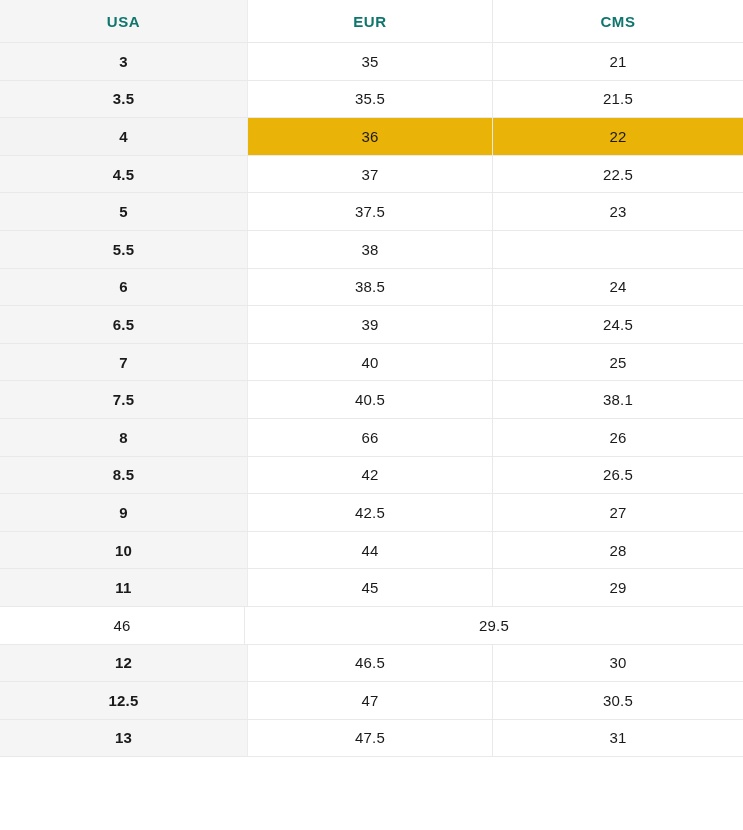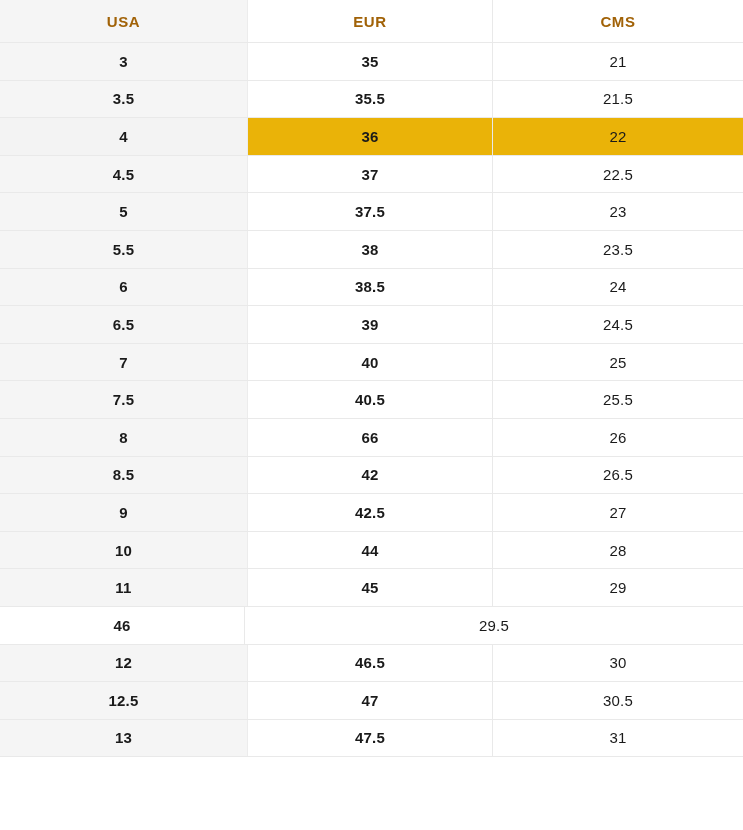--- a/index.html
+++ b/index.html
@@ -60,32 +60,31 @@
 
   .cell.col-usa {
     flex: 0 0 248px;
     background: #f5f5f5;
     font-weight: bold;
     border-right: 1px solid #ececec;
   }
 
   .cell.col-eur {
     flex: 0 0 245px;
-    font-weight: bold;
   }
 
   .cell.col-cms {
     flex: 1 1 auto;
     border-right: none;
   }
 
   .header-row .cell {
     font-weight: bold;
     font-size: 15px;
-    color: #a16207;
+    color: #0f766e;
     letter-spacing: 0.6px;
   }
 
   .header-row .cell.col-usa {
     background: #f5f5f5;
   }
 
   
   .data-row.is-highlighted .cell {
     background: #eab308;
@@ -128,41 +127,40 @@
         <div class="cell col-cms">22.5</div>
       </div>
       <div class="row data-row">
         <div class="cell col-usa">5</div>
         <div class="cell col-eur">37.5</div>
         <div class="cell col-cms">23</div>
       </div>
       <div class="row data-row">
         <div class="cell col-usa">5.5</div>
         <div class="cell col-eur">38</div>
-        <div class="cell col-cms">23.5</div>
       </div>
       <div class="row data-row">
         <div class="cell col-usa">6</div>
         <div class="cell col-eur">38.5</div>
         <div class="cell col-cms">24</div>
       </div>
       <div class="row data-row">
         <div class="cell col-usa">6.5</div>
         <div class="cell col-eur">39</div>
         <div class="cell col-cms">24.5</div>
       </div>
       <div class="row data-row">
         <div class="cell col-usa">7</div>
         <div class="cell col-eur">40</div>
         <div class="cell col-cms">25</div>
       </div>
       <div class="row data-row">
         <div class="cell col-usa">7.5</div>
         <div class="cell col-eur">40.5</div>
-        <div class="cell col-cms">25.5</div>
+        <div class="cell col-cms">38.1</div>
       </div>
       <div class="row data-row">
         <div class="cell col-usa">8</div>
         <div class="cell col-eur">66</div>
         <div class="cell col-cms">26</div>
       </div>
       <div class="row data-row">
         <div class="cell col-usa">8.5</div>
         <div class="cell col-eur">42</div>
         <div class="cell col-cms">26.5</div>

